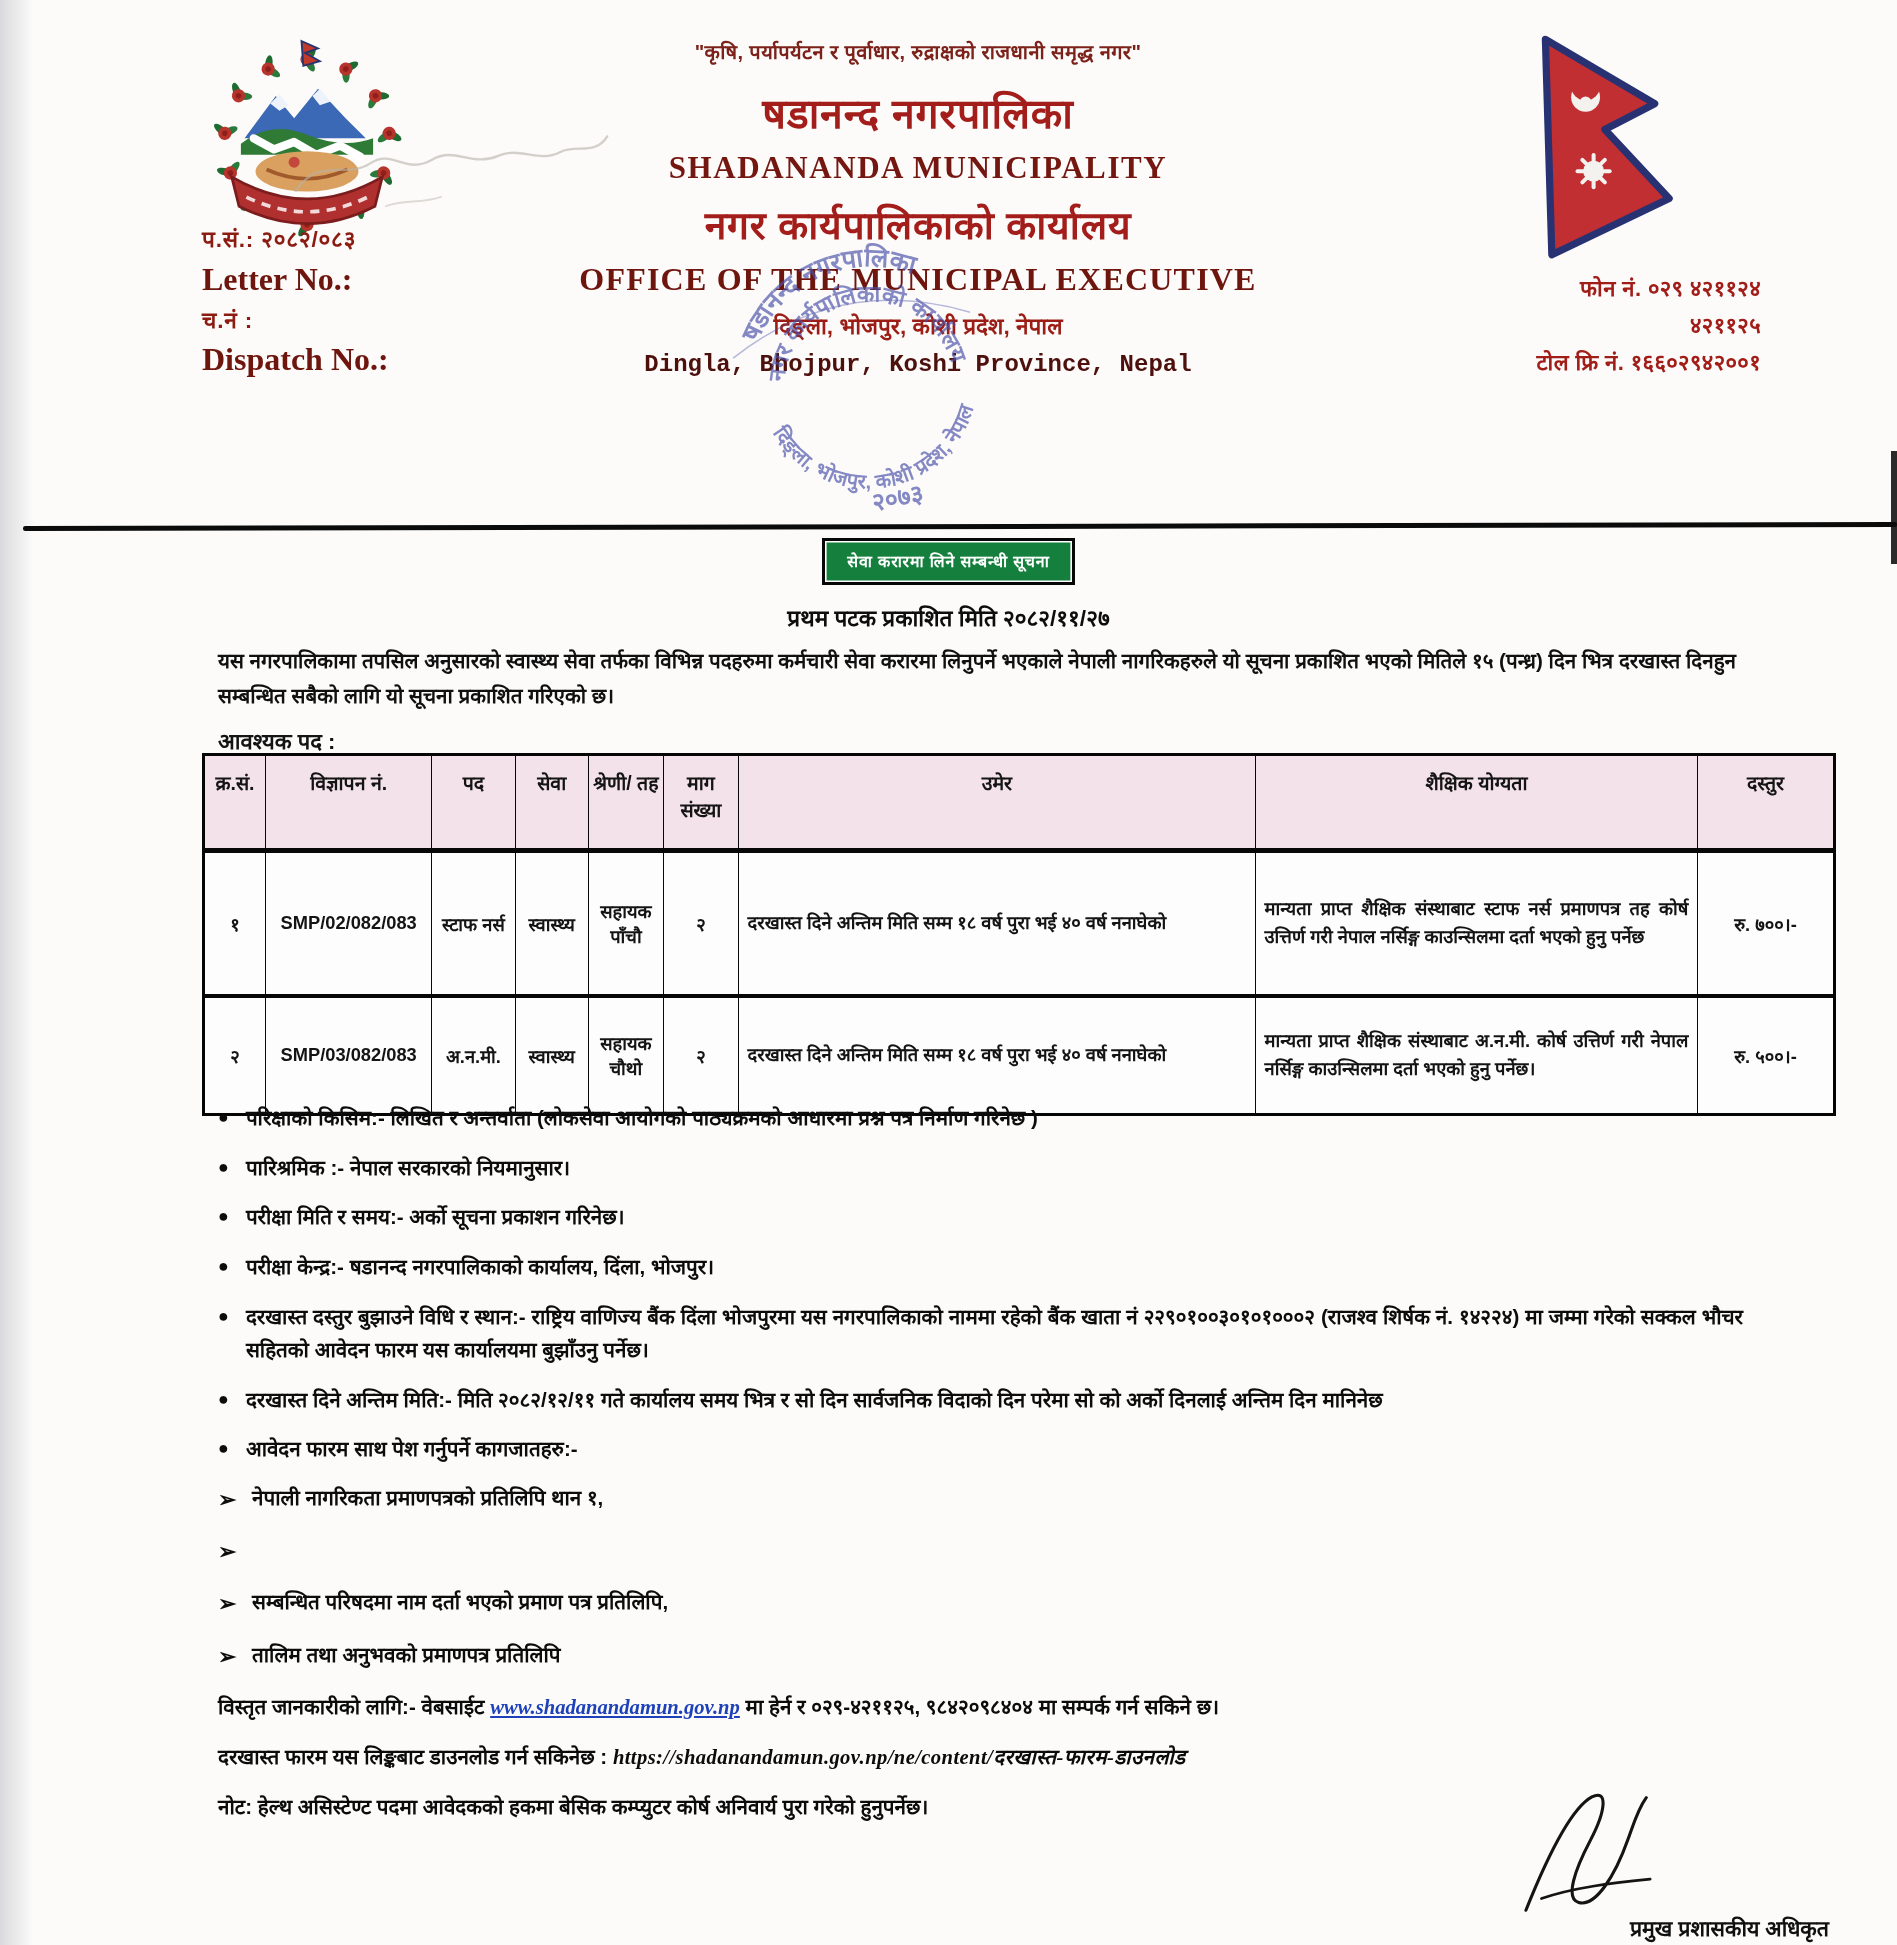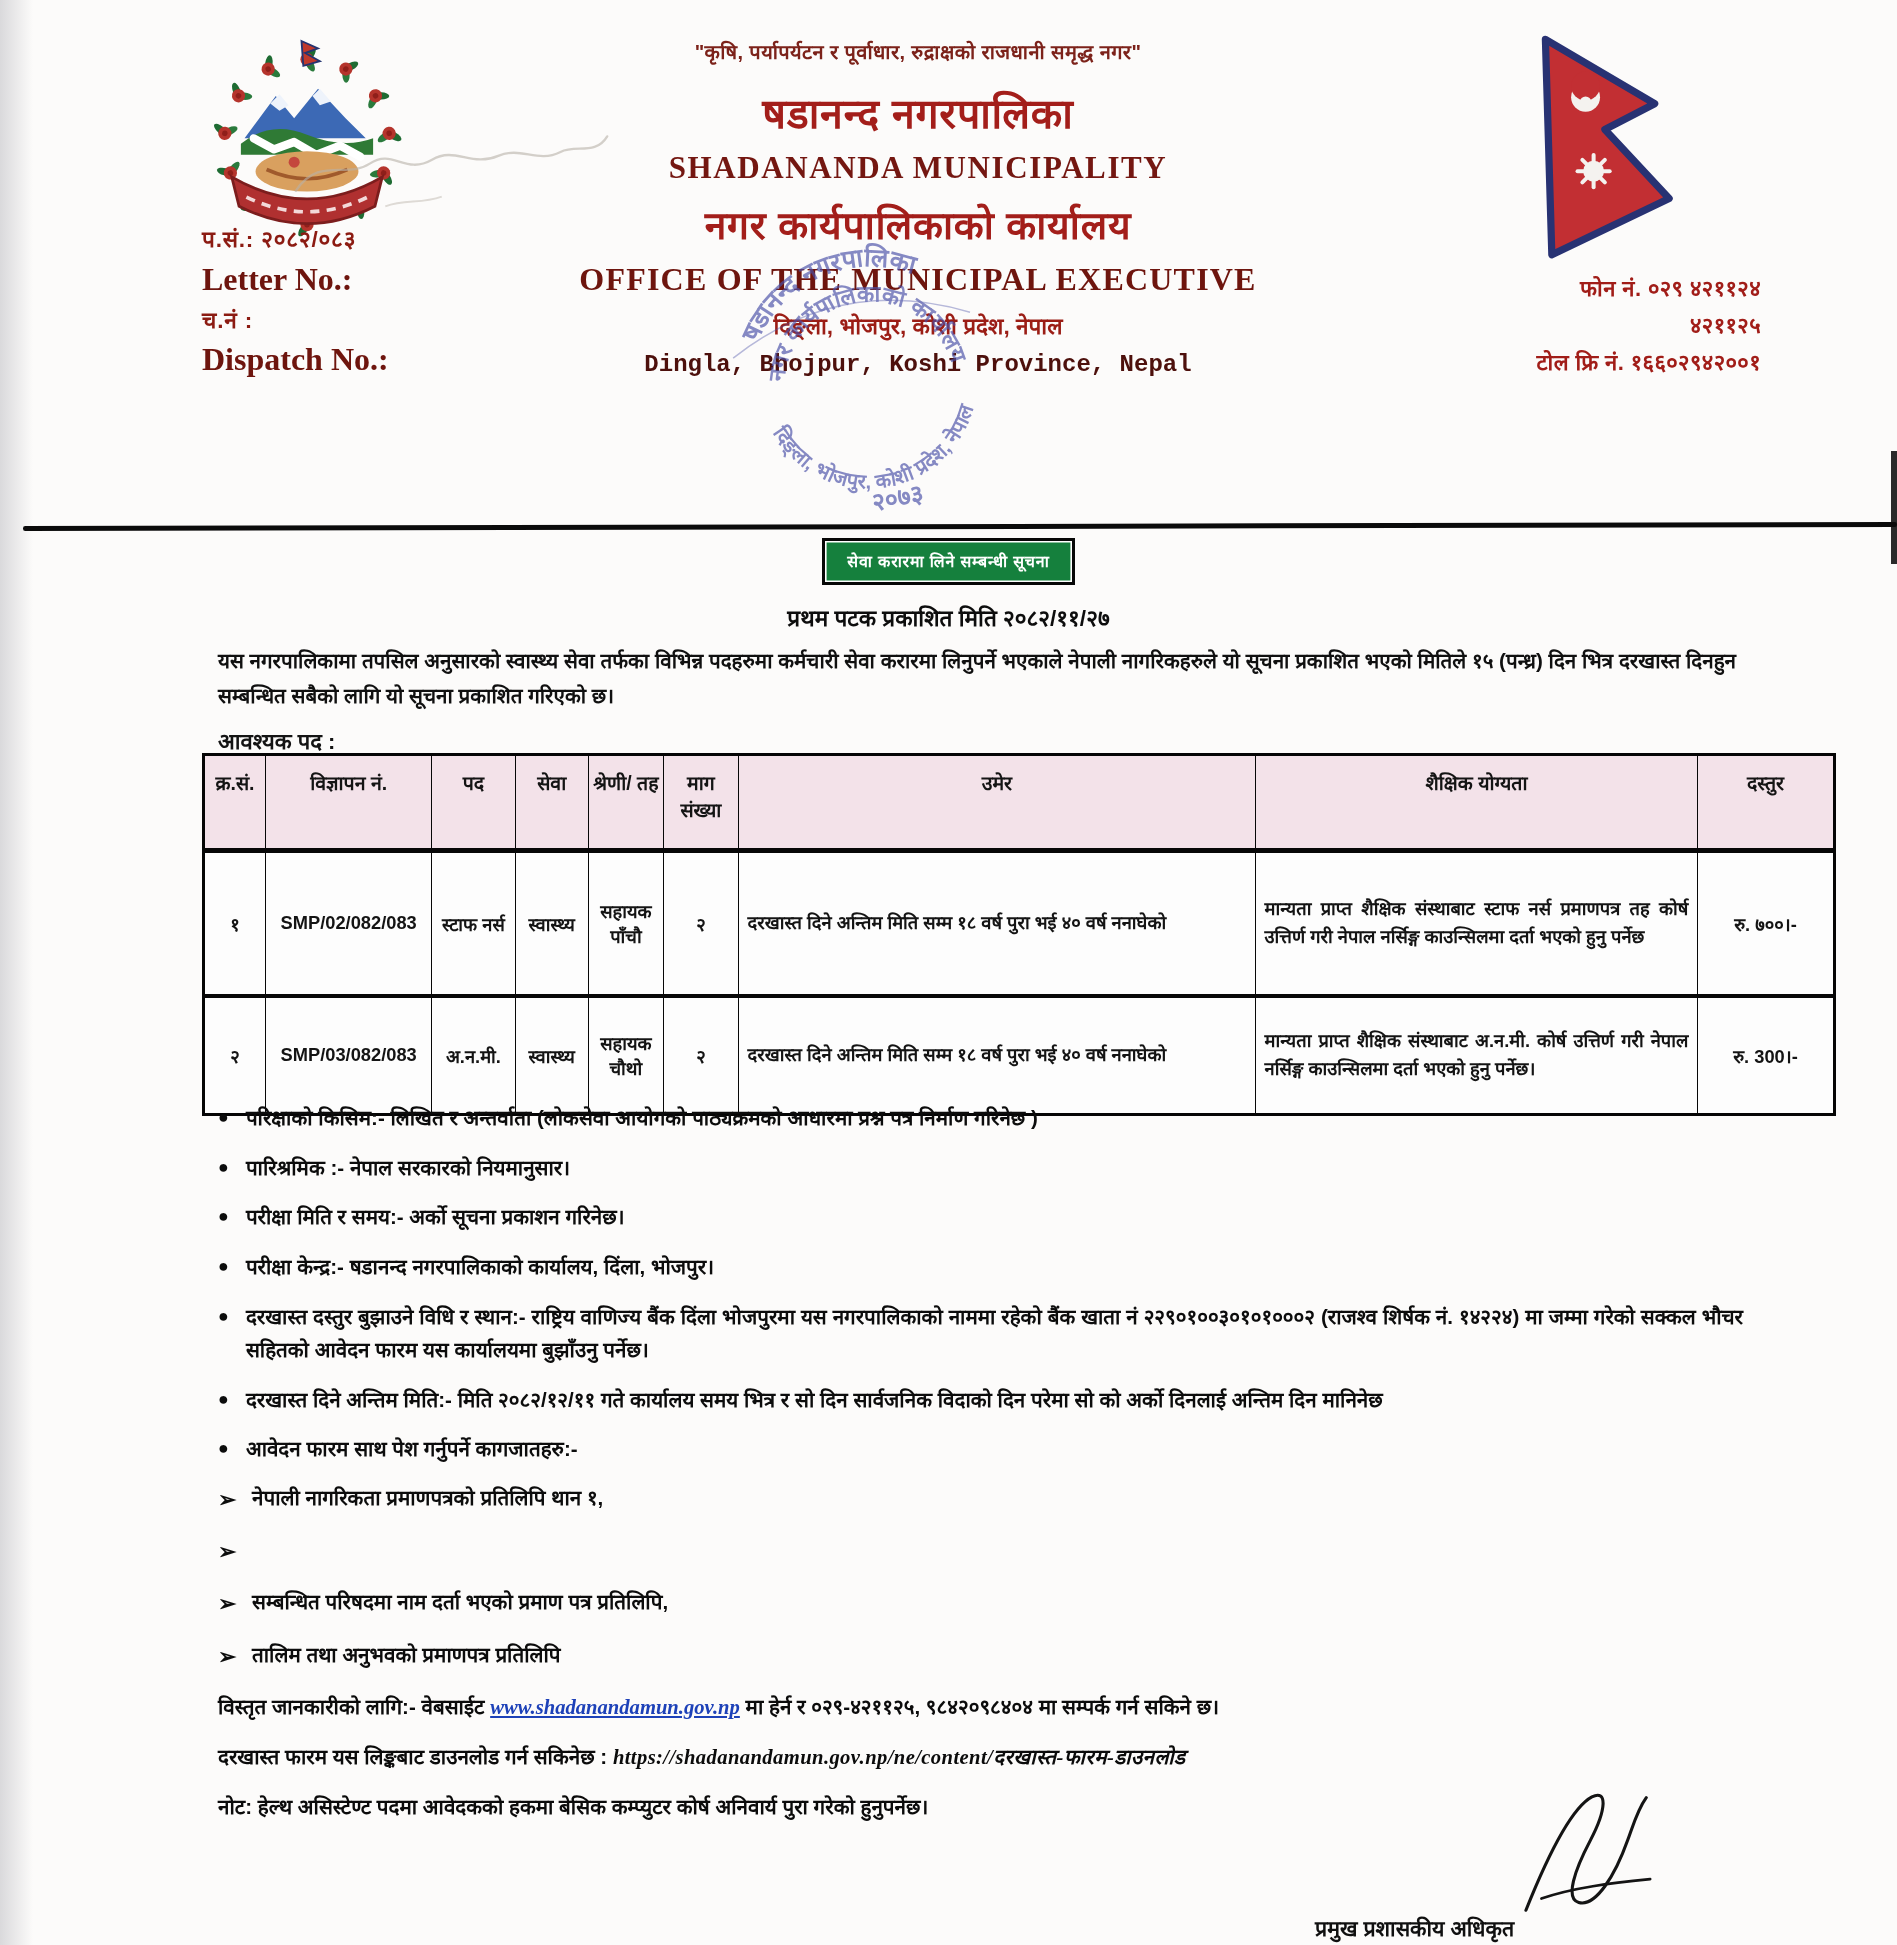--- a/index.html
+++ b/index.html
@@ -67,21 +67,21 @@
   .brow .btxt { font-weight:600; text-align:justify; }
   .docs { margin-top:2.3px; }
   .drow { display:flex; gap:15.6px; margin-bottom:17px; font-size:20.6px; font-weight:600; line-height:1.6; color:#0c0c0c; }
   .drow .arr { flex:0 0 auto; font-size:22px; }
 
   .inforow { font-size:20.6px; font-weight:700; margin-bottom:17px; color:#0b0b0b; line-height:1.6; }
   .inforow .web-link { color:#1d41b8; text-decoration:underline; font-family:"Liberation Serif", serif; font-style:italic; font-weight:700; }
   .inforow .dl-link { font-style:italic; font-weight:800; font-family:"Liberation Serif", serif; letter-spacing:0.4px; }
 
   
-  .sig-block { position:absolute; left:1315px; top:1786px; width:514px; text-align:left; }
+  .sig-block { position:absolute; left:1315px; top:1786px; width:514px; text-align:right; }
   .sig-svg { display:block; margin:0 auto -7.8px; }
   .sig-title { font-size:21.4px; font-weight:800; color:#101010; margin-top:3.1px; }
 </style>
 </head>
 <body>
 
 <div class="page">
   <div class="scan-edge-left"></div>
   <div class="scan-edge-right"></div>
 
@@ -233,21 +233,21 @@
         </tr>
         <tr>
           <td class="c0">२</td>
           <td class="c1">SMP/03/082/083</td>
           <td class="c2">अ.न.मी.</td>
           <td class="c3">स्वास्थ्य</td>
           <td class="c4">सहायक चौथो</td>
           <td class="c5">२</td>
           <td class="c6">दरखास्त दिने अन्तिम मिति सम्म १८ वर्ष पुरा भई ४० वर्ष ननाघेको</td>
           <td class="c7">मान्यता प्राप्त शैक्षिक संस्थाबाट अ.न.मी. कोर्ष उत्तिर्ण गरी नेपाल नर्सिङ्ग काउन्सिलमा दर्ता भएको हुनु पर्नेछ।</td>
-          <td class="c8">रु. 300।-</td>
+          <td class="c8">रु. ५००।-</td>
         </tr>
       </tbody>
   </table>
 
   <div class="bullets" id="bullets">
       <div class="brow">
         <span class="dot">●</span>
         <span class="btxt"><b>परिक्षाको किसिम:- </b><span>लिखित र अन्तर्वाता (लोकसेवा आयोगको पाठ्यक्रमको आधारमा प्रश्न पत्र निर्माण गरिनेछ )</span></span>
       </div>
       <div class="brow">

